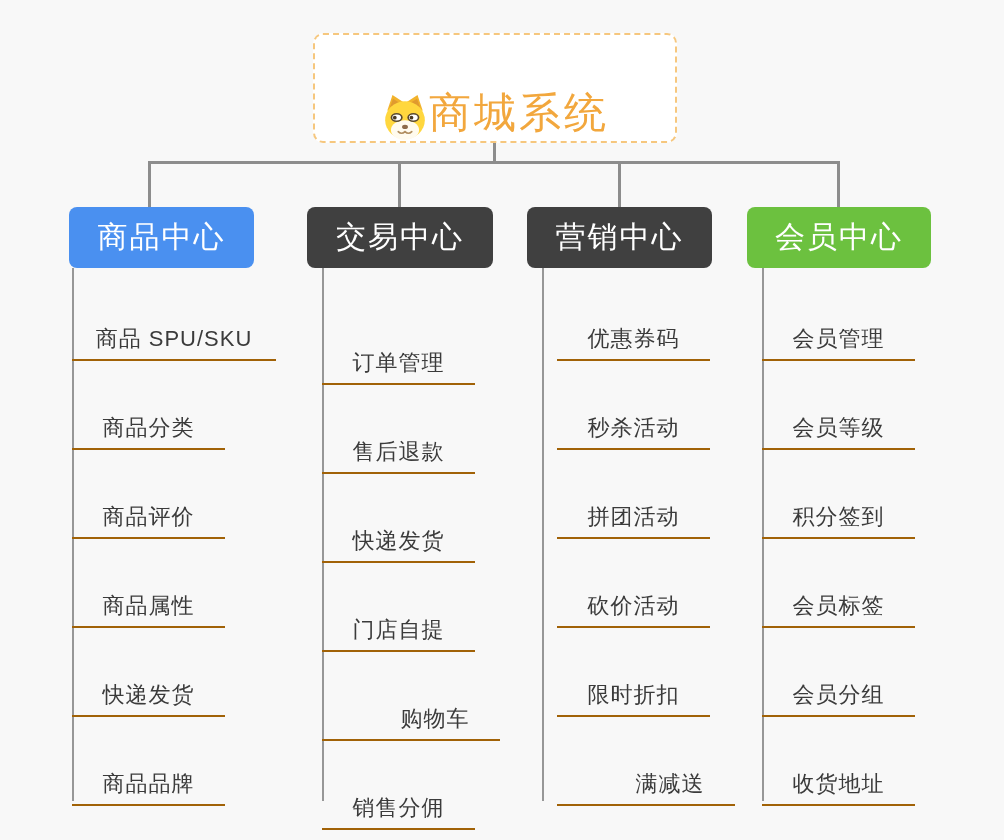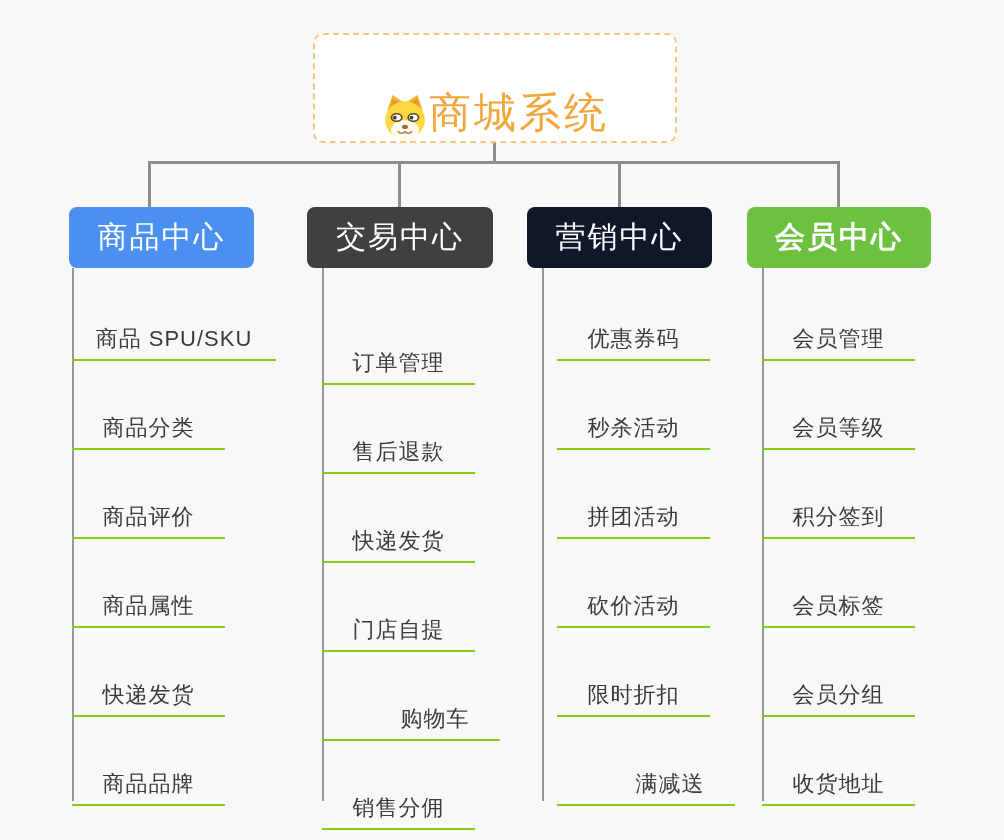--- a/index.html
+++ b/index.html
@@ -43,25 +43,25 @@
   
   .branch{
     position:absolute;top:207px;height:61px;
     border-radius:8px;
     display:flex;align-items:center;justify-content:center;
     color:#ffffff;font-size:30px;letter-spacing:2px;
   }
   .b0{left:49px;width:185px;margin-left:20px;}
   .b1{left:307px;width:186px;}
   .b2{left:527px;width:185px;}
-  .b3{left:747px;width:184px;font-weight:bold;}
+  .b3{left:747px;width:184px;}
   
   .node{
     position:absolute;height:36px;
-    border-bottom:2px solid #84cc16;
+    border-bottom:2px solid #a16207;
     display:flex;align-items:flex-end;justify-content:center;
     font-size:22px;letter-spacing:1px;color:#3b3b3b;
     padding-bottom:5px;box-sizing:content-box;
     white-space:nowrap;
   }
   .c0{left:72px;}
   .c1{left:322px;margin-top:24px;}
   .c2{left:542px;margin-left:15px;}
   .c3{left:762px;}
   .r0{top:318px;}
@@ -105,21 +105,21 @@
         <circle cx="29.2" cy="23.6" r="1.8" fill="#4a3a22"></circle>
         <ellipse cx="23" cy="32.5" rx="2.8" ry="2" fill="#8d6b4a"></ellipse>
         <path d="M16.5 37 q3.2 3.2 6.5 0 q3.3 3.2 6.5 0" fill="none" stroke="#b08d5f" stroke-width="1.5" stroke-linecap="round"></path>
       </svg>
     </span>
     <span class="root-title" style="color: rgb(242, 167, 61);">商城系统</span>
   </div>
 
   <div class="branch b0" style="background-color: rgb(74, 144, 240);">商品中心</div>
   <div class="branch b1" style="background-color: #404040;">交易中心</div>
-  <div class="branch b2" style="background-color: #0f172a;">营销中心</div>
+  <div class="branch b2" style="background-color: #404040;">营销中心</div>
   <div class="branch b3" style="background-color: rgb(108, 193, 63);">会员中心</div>
 
   <div class="node c0 r0 wide">商品 SPU/SKU</div>
   <div class="node c0 r1 w4">商品分类</div>
   <div class="node c0 r2 w4">商品评价</div>
   <div class="node c0 r3 w4">商品属性</div>
   <div class="node c0 r4 w4">快递发货</div>
   <div class="node c0 r5 w4">商品品牌</div>
 
   <div class="node c1 r0 w4">订单管理</div>

